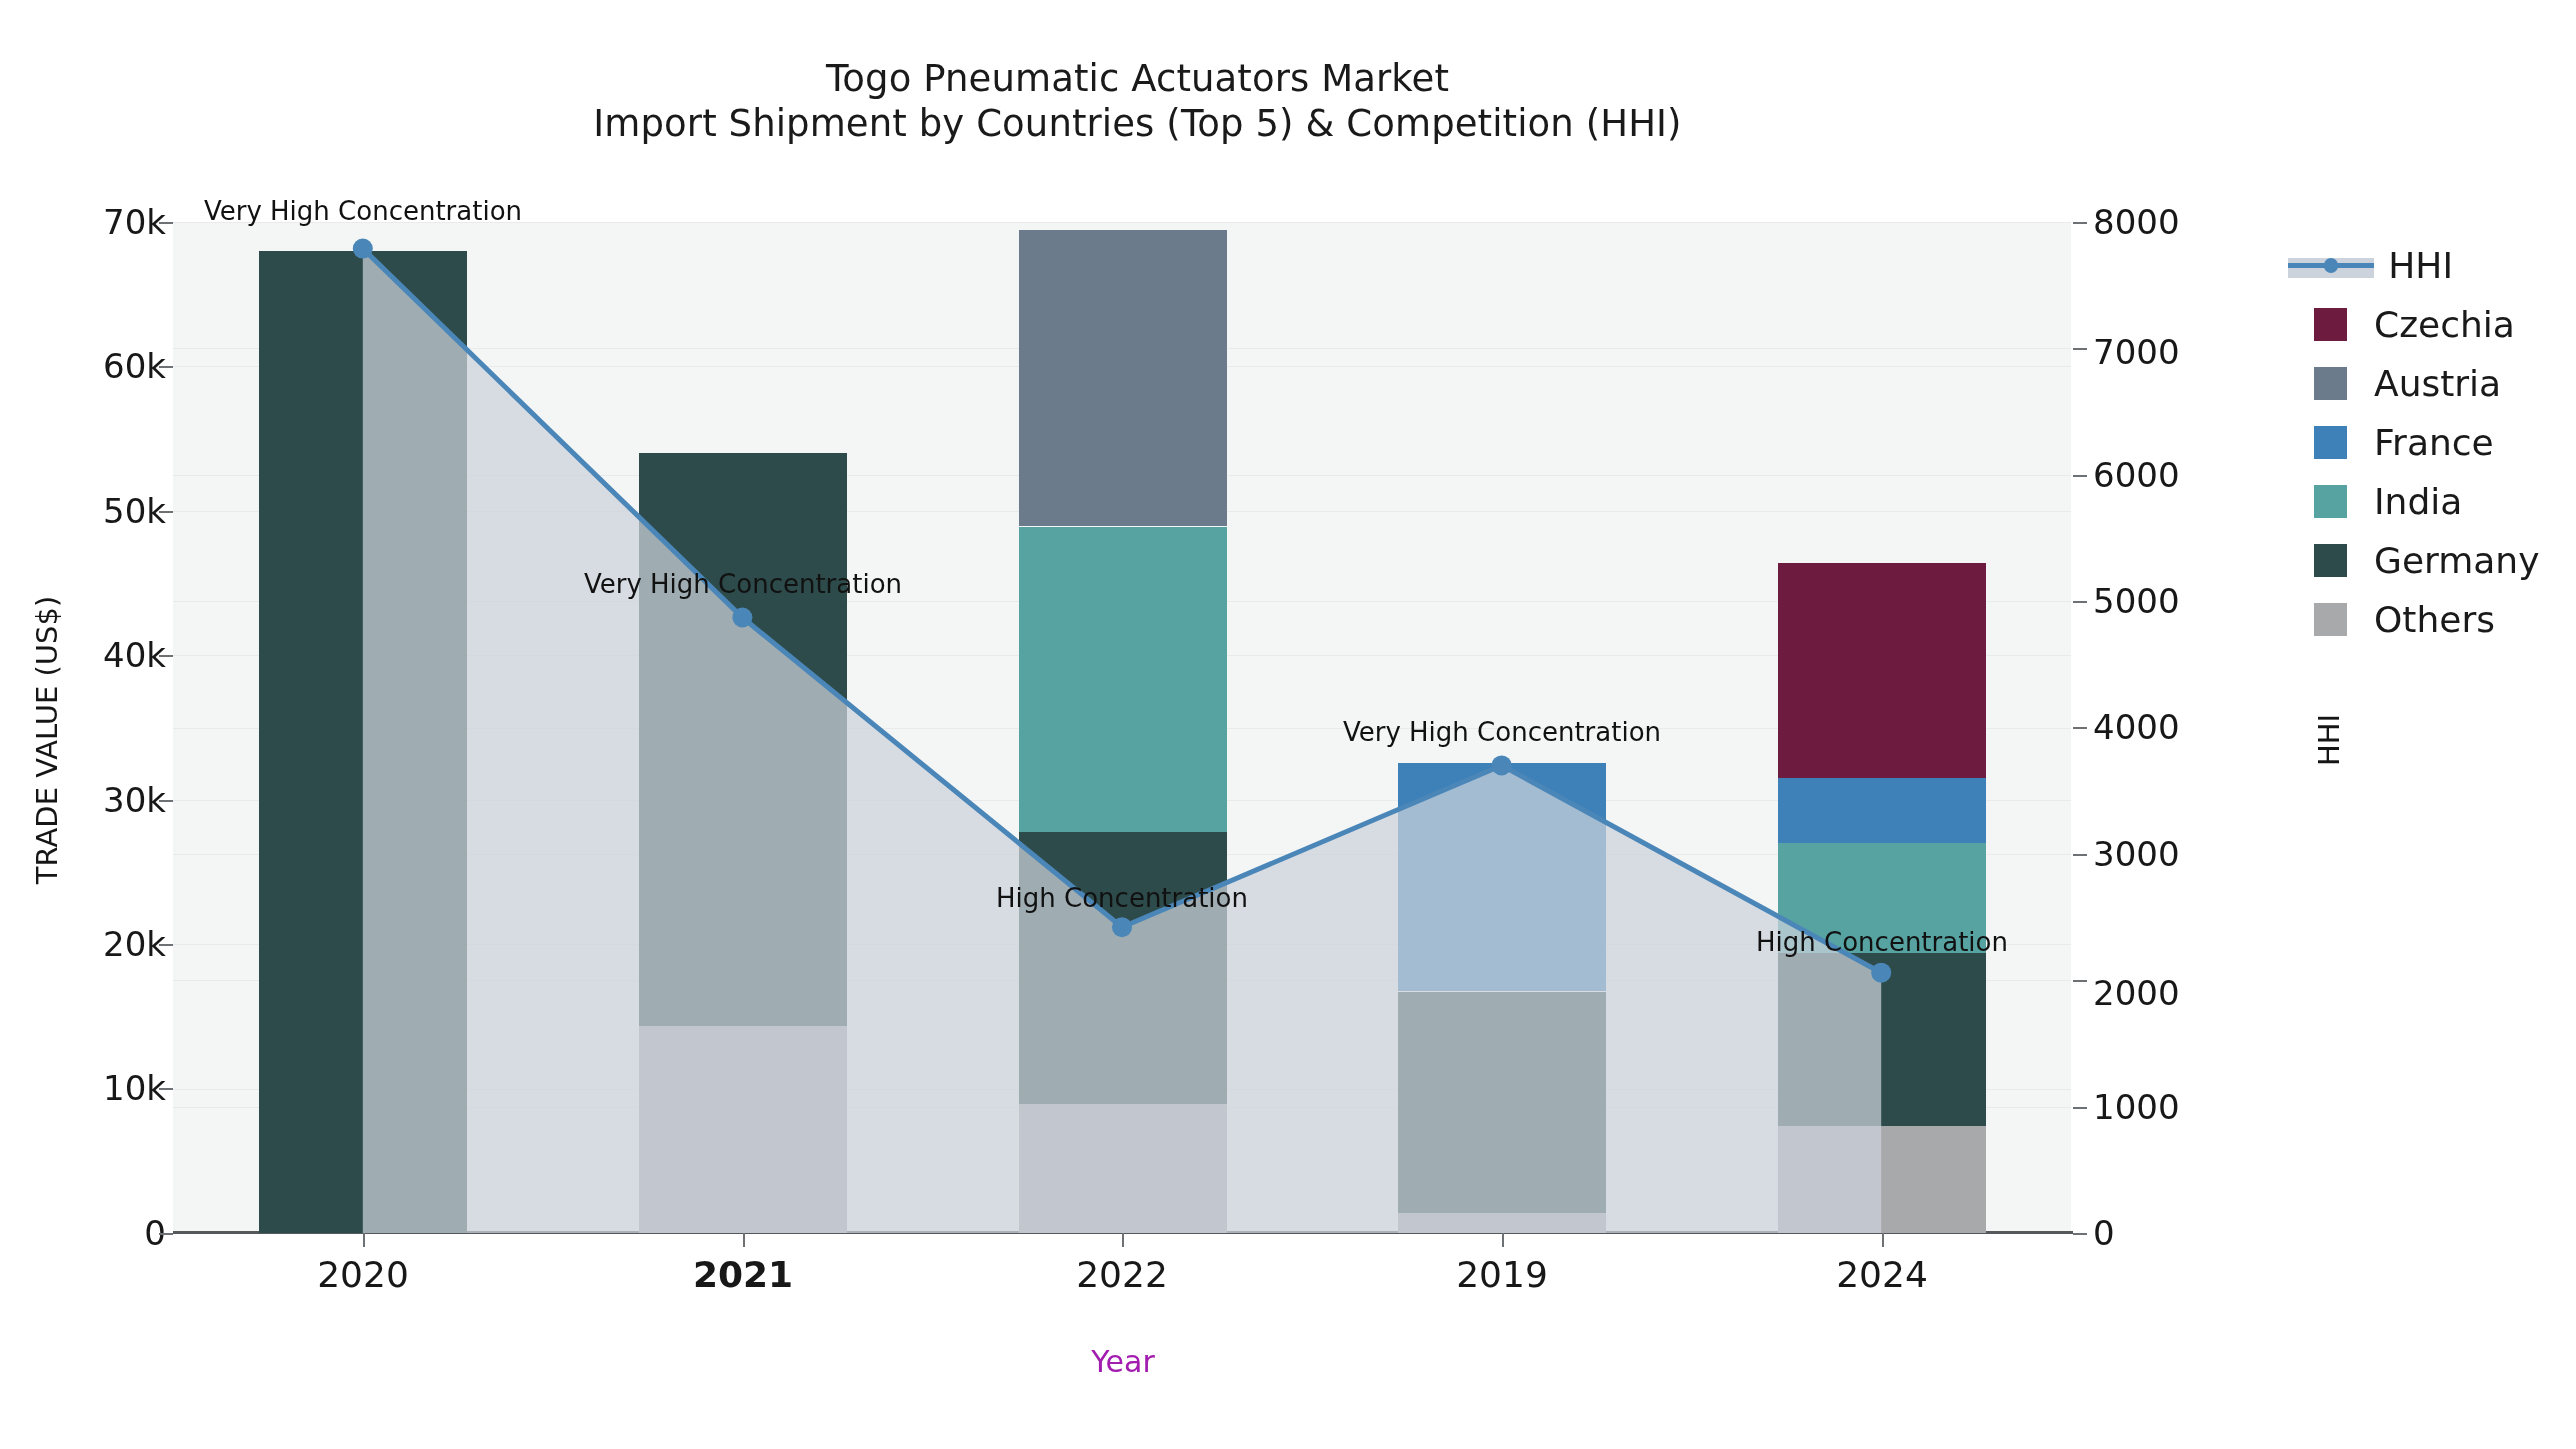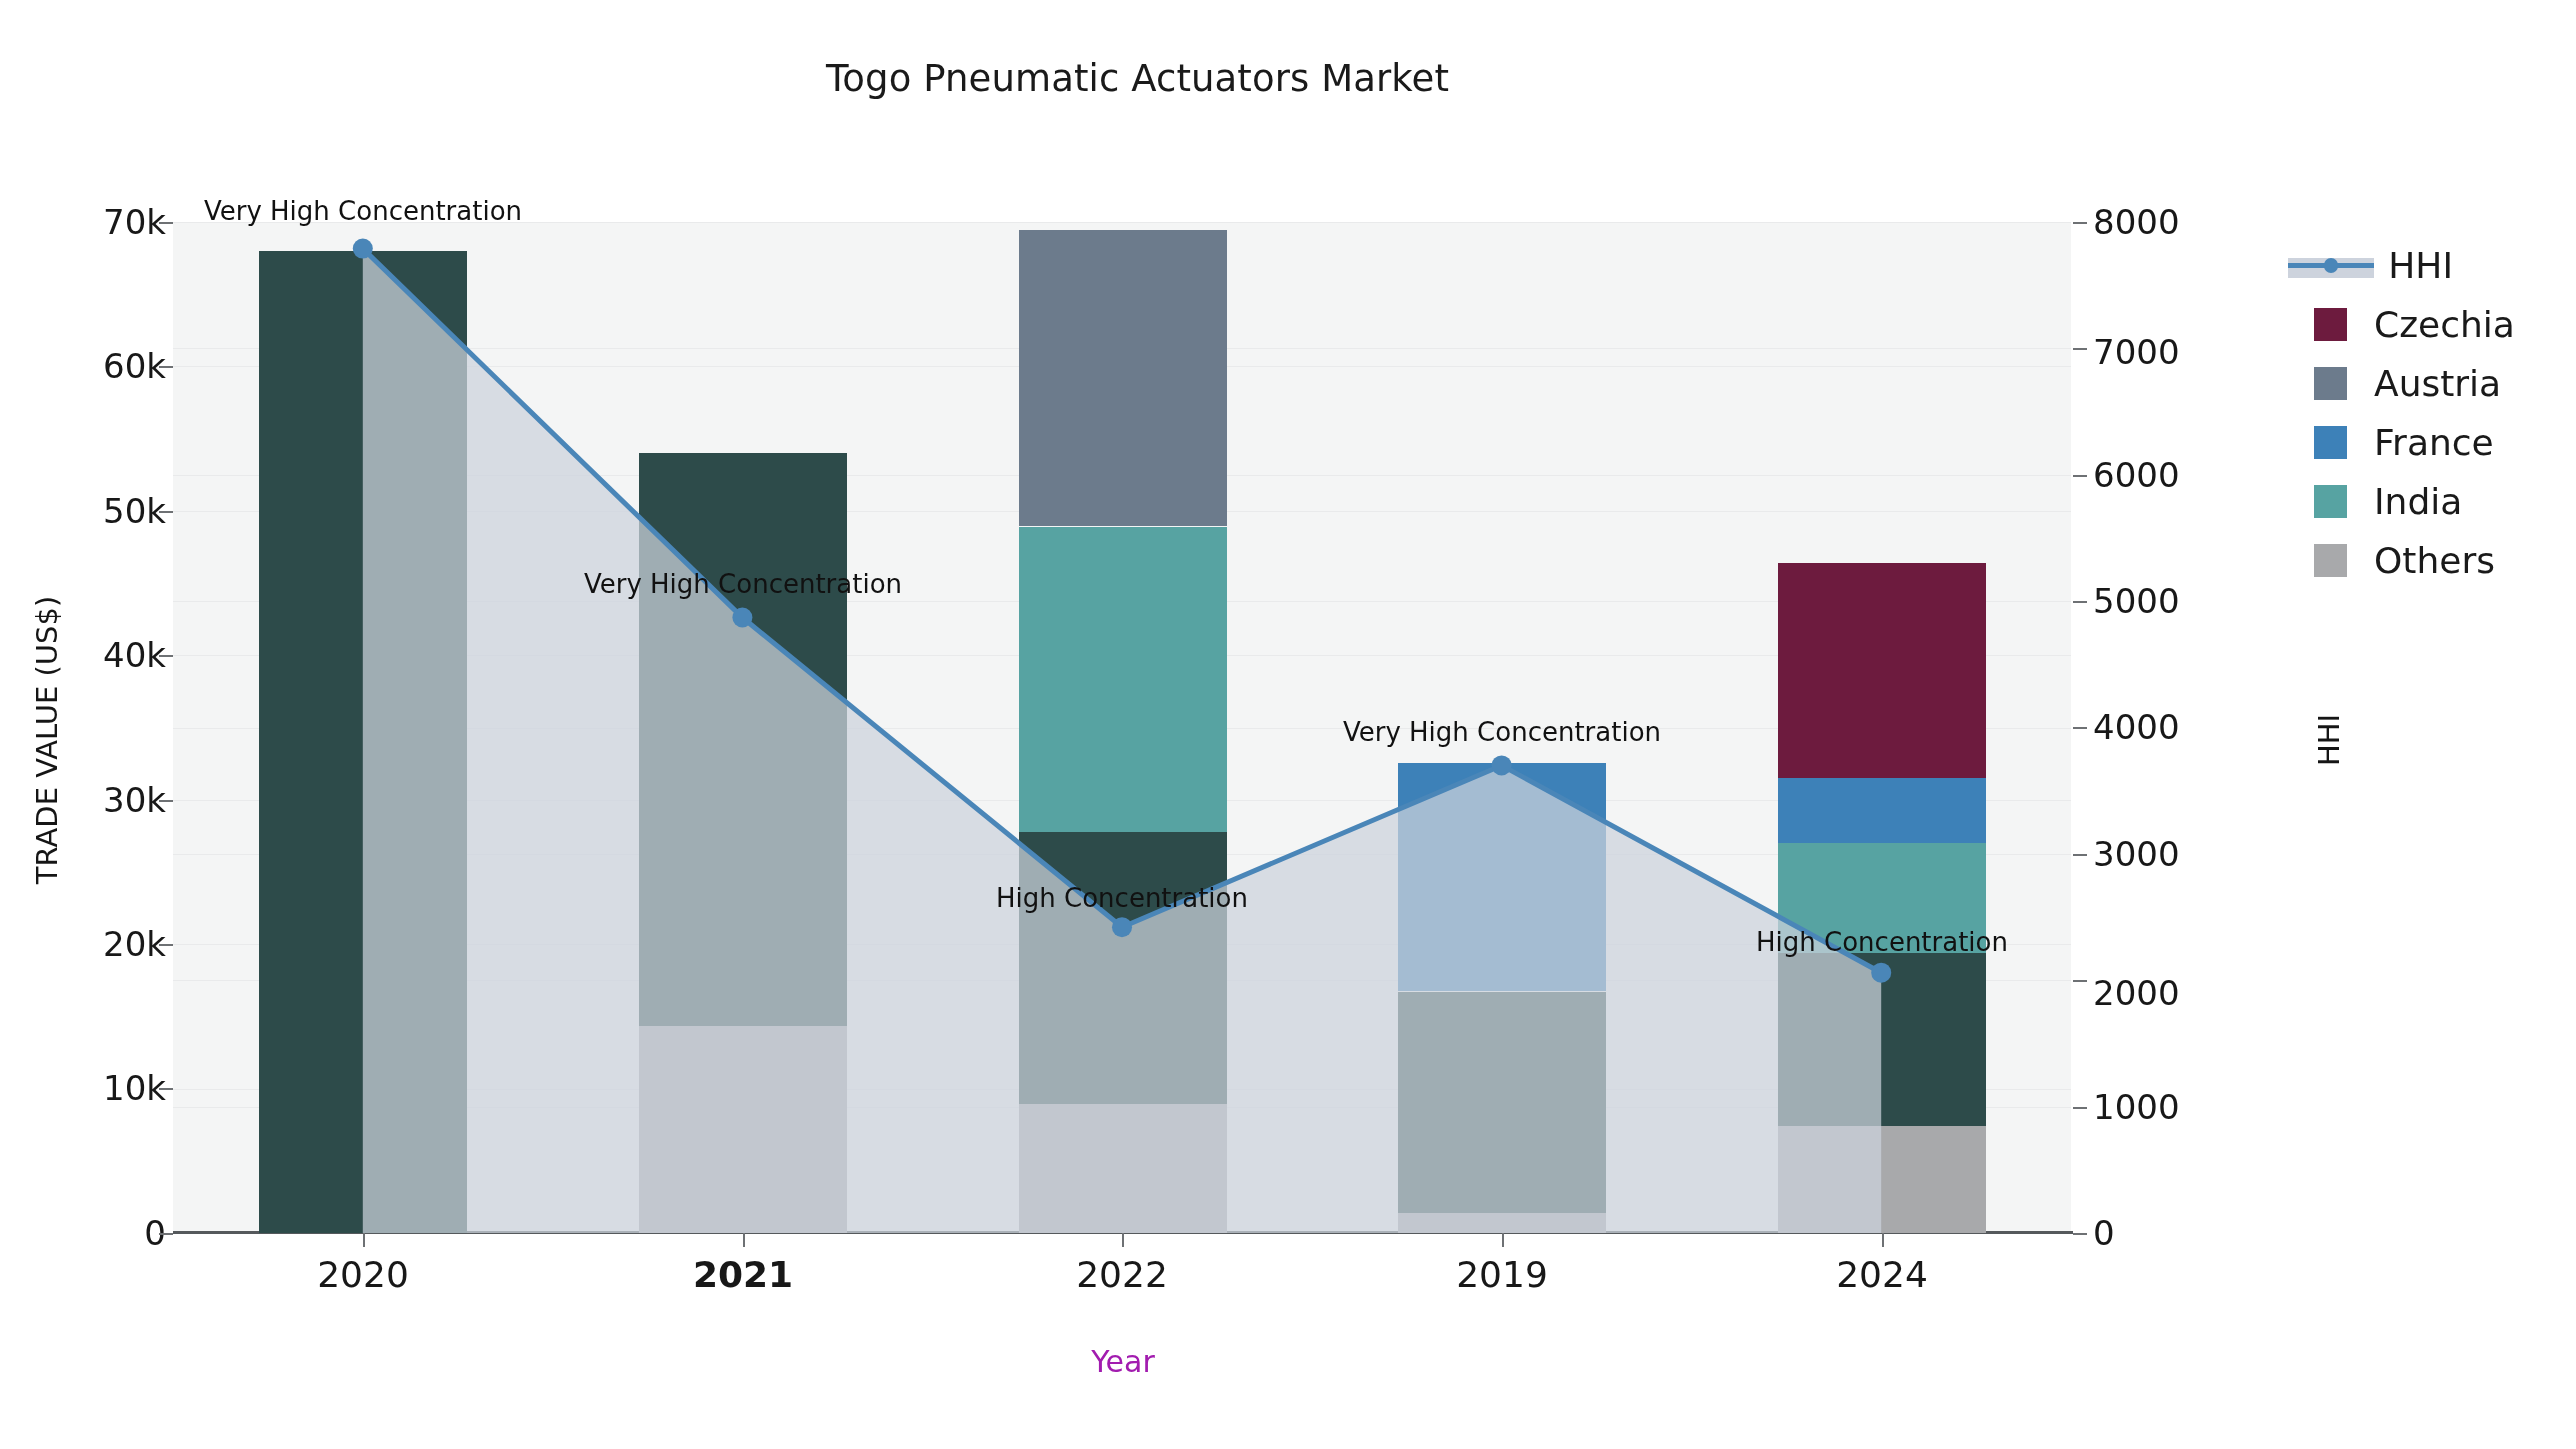--- a/index.html
+++ b/index.html
@@ -219,20 +219,21 @@
     font-size: 36px;
     color: #1a1a1a;
     white-space: nowrap;
   }
 </style>
 </head>
 <body>
 
 <div id="chart-title">
   <span>Togo Pneumatic Actuators Market</span>
+  <span class="line2">Import Shipment by Countries (Top 5) &amp; Competition (HHI)</span>
 </div>
 
 <div id="plot-area">
     <div class="gridline" style="top: 867px;"></div>
     <div class="gridline" style="top: 722px;"></div>
     <div class="gridline" style="top: 578px;"></div>
     <div class="gridline" style="top: 433px;"></div>
     <div class="gridline" style="top: 289px;"></div>
     <div class="gridline" style="top: 144px;"></div>
     <div class="gridline" style="top: 0px;"></div>
@@ -354,17 +355,21 @@
     </div>
     <div class="legend-row">
       <span class="legend-swatch" style="background: rgb(61, 129, 184);"></span>
       <span class="legend-label">France</span>
     </div>
     <div class="legend-row">
       <span class="legend-swatch" style="background: rgb(87, 163, 162);"></span>
       <span class="legend-label">India</span>
     </div>
     <div class="legend-row">
+      <span class="legend-swatch" style="background: rgb(45, 75, 74);"></span>
+      <span class="legend-label">Germany</span>
+    </div>
+    <div class="legend-row">
       <span class="legend-swatch" style="background: rgb(168, 169, 171);"></span>
       <span class="legend-label">Others</span>
     </div>
   </div>
 
 
 </body></html>

